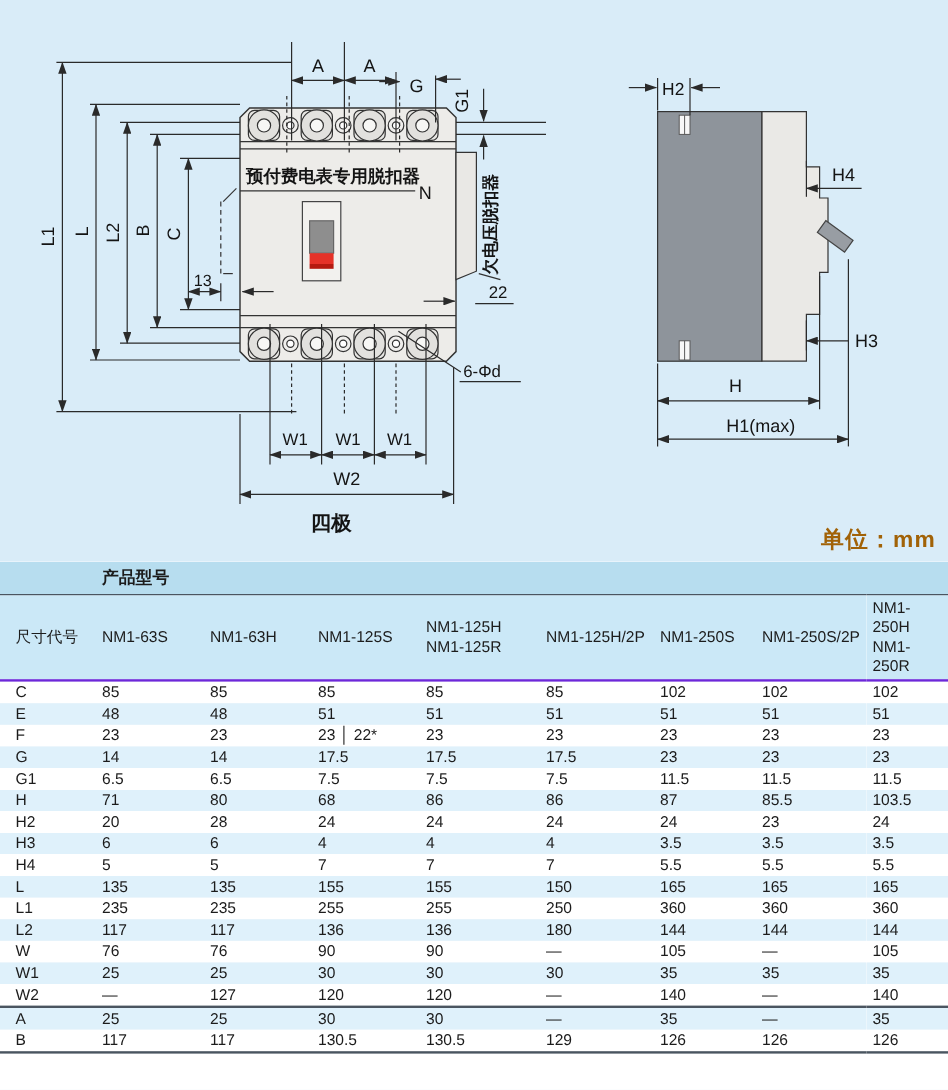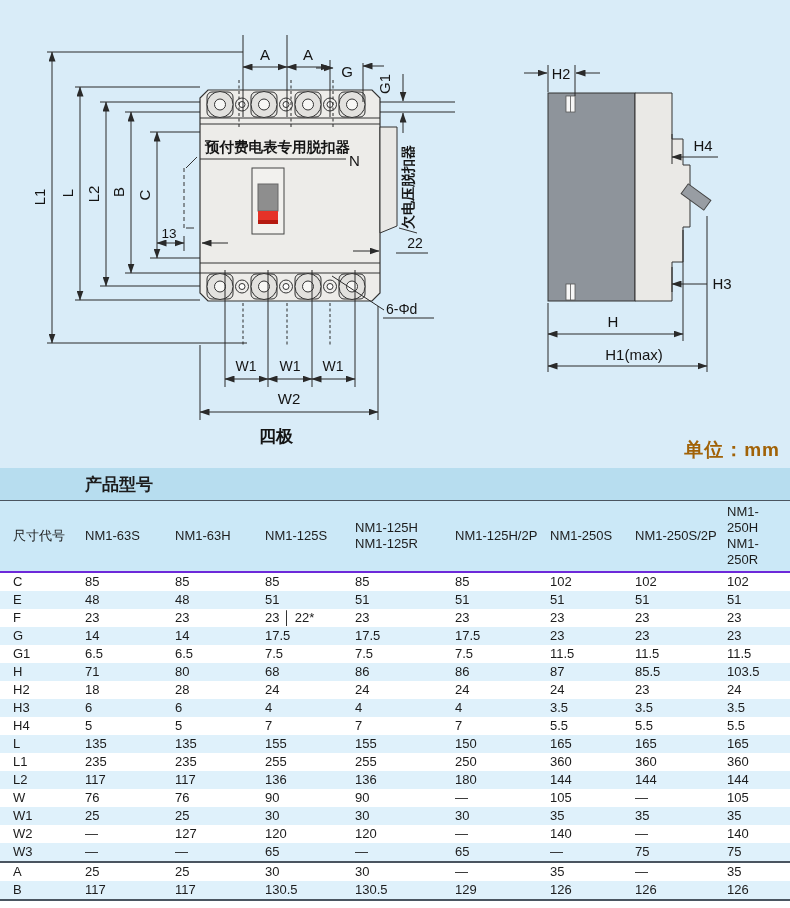--- a/index.html
+++ b/index.html
@@ -9,21 +9,21 @@
   #drawing{position:absolute;left:0;top:0;width:790px;height:468px;background:#d9ecf8;}
   #drawing svg{position:absolute;left:0;top:0;}
   svg text{font-family:"Liberation Sans",sans-serif;fill:#141414;}
   .unit{position:absolute;right:10px;top:437px;font-size:19px;font-weight:bold;color:#a16207;
         letter-spacing:1px;}
   
   #spec{position:absolute;left:0;top:468px;width:790px;}
   table{width:790px;border-collapse:collapse;table-layout:fixed;font-size:13px;color:#1c1c1c;}
   th,td{text-align:left;font-weight:normal;overflow:hidden;white-space:nowrap;}
   tr.group-row th{background:#b7ddef;font-weight:bold;padding:5px 5px 4px;height:17px;
-                  border-bottom:1px solid #4a5560;font-size:17px;}
+                  border-bottom:1px solid #4a5560;font-size:14px;}
   tr.cols-row th{background:#cbe8f7;padding:3px 5px;height:34px;vertical-align:middle;
                  border-bottom:2px solid #6d28d9;white-space:pre-line;line-height:16px;}
   tr.cols-row th.code-col, td.code-col{padding-left:13px;margin-top:16px;}
   tbody td{padding:2px 5px;line-height:14px;height:14px;}
   tbody tr:nth-child(even){background:#dff1fb;}
   tbody tr.rule-above td{border-top:2px solid #4a5560;}
   tbody tr:last-child td{border-bottom:2px solid #4a5560;}
 </style>
 </head>
 <body>
@@ -328,21 +328,21 @@
             <td>80</td>
             <td>68</td>
             <td>86</td>
             <td>86</td>
             <td>87</td>
             <td>85.5</td>
             <td>103.5</td>
           </tr>
           <tr>
             <td class="code-col">H2</td>
-            <td>18</td>
+            <td>20</td>
             <td>28</td>
             <td>24</td>
             <td>24</td>
             <td>24</td>
             <td>24</td>
             <td>23</td>
             <td>24</td>
           </tr>
           <tr>
             <td class="code-col">H3</td>
@@ -425,31 +425,20 @@
             <td class="code-col">W2</td>
             <td>—</td>
             <td>127</td>
             <td>120</td>
             <td>120</td>
             <td>—</td>
             <td>140</td>
             <td>—</td>
             <td>140</td>
           </tr>
-          <tr>
-            <td class="code-col">W3</td>
-            <td>—</td>
-            <td>—</td>
-            <td>65</td>
-            <td>—</td>
-            <td>65</td>
-            <td>—</td>
-            <td>75</td>
-            <td>75</td>
-          </tr>
           <tr class="rule-above">
             <td class="code-col">A</td>
             <td>25</td>
             <td>25</td>
             <td>30</td>
             <td>30</td>
             <td>—</td>
             <td>35</td>
             <td>—</td>
             <td>35</td>

